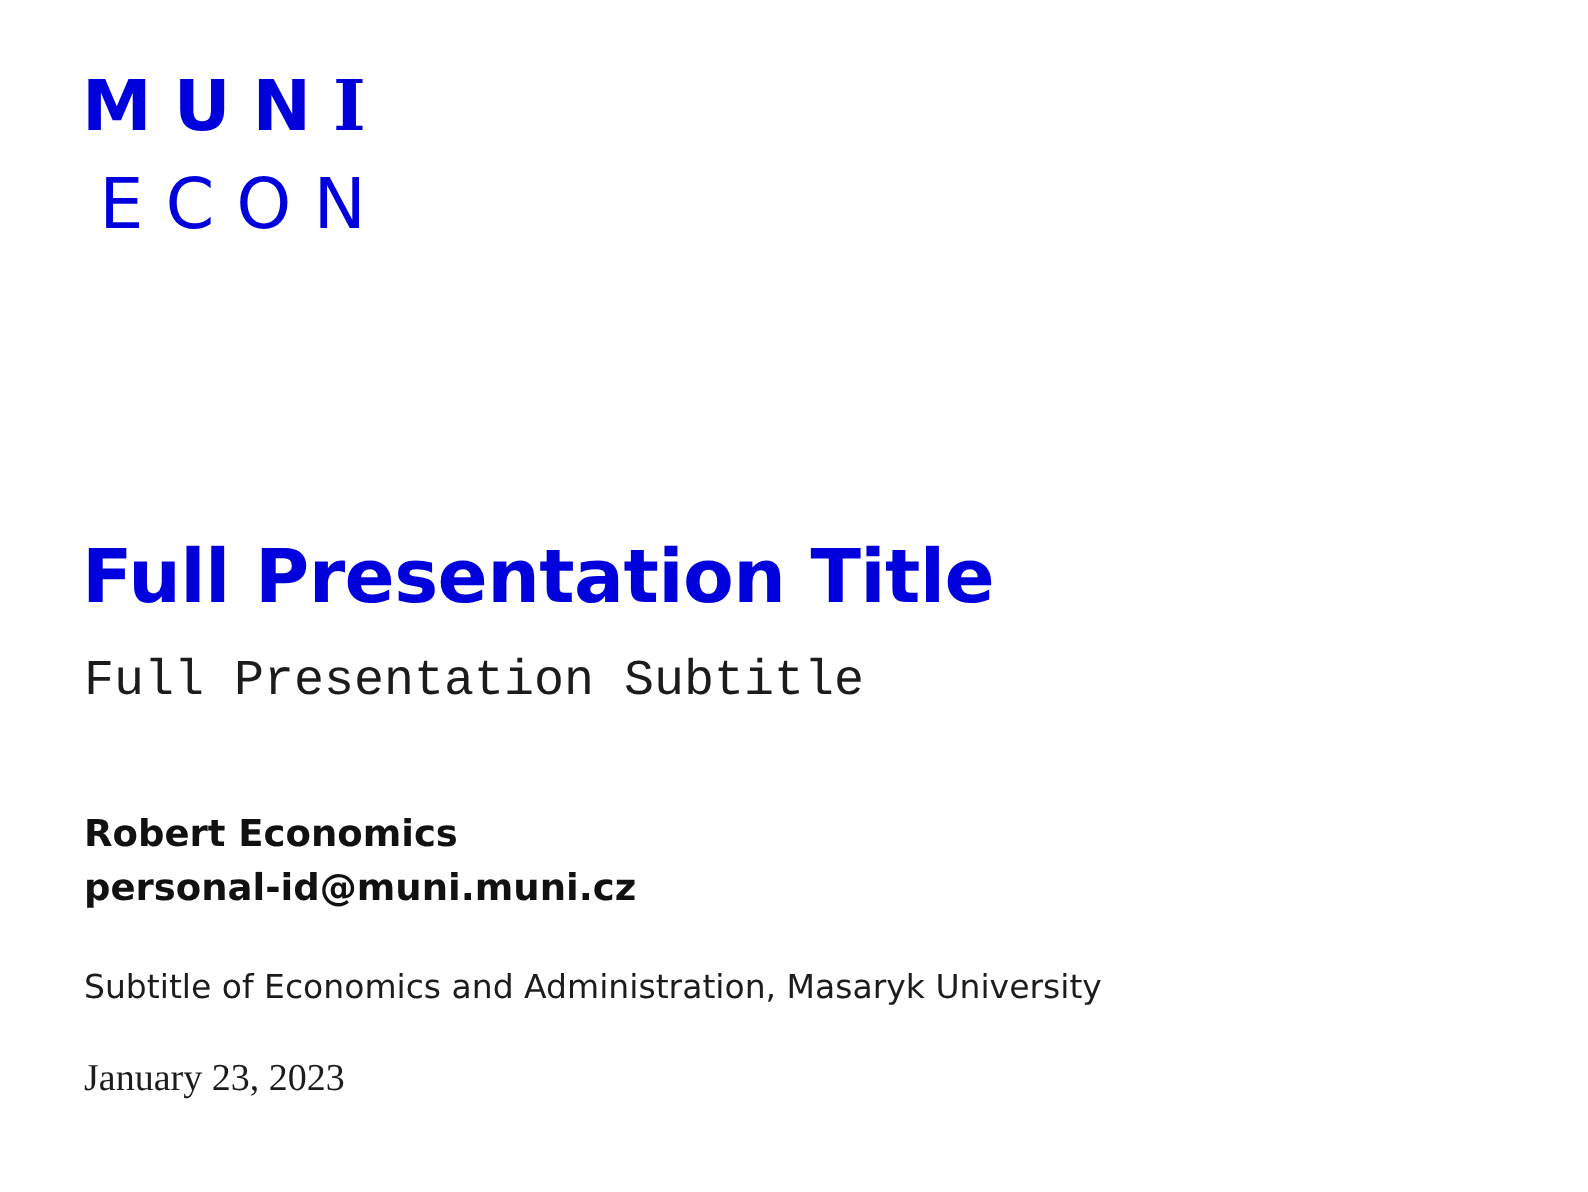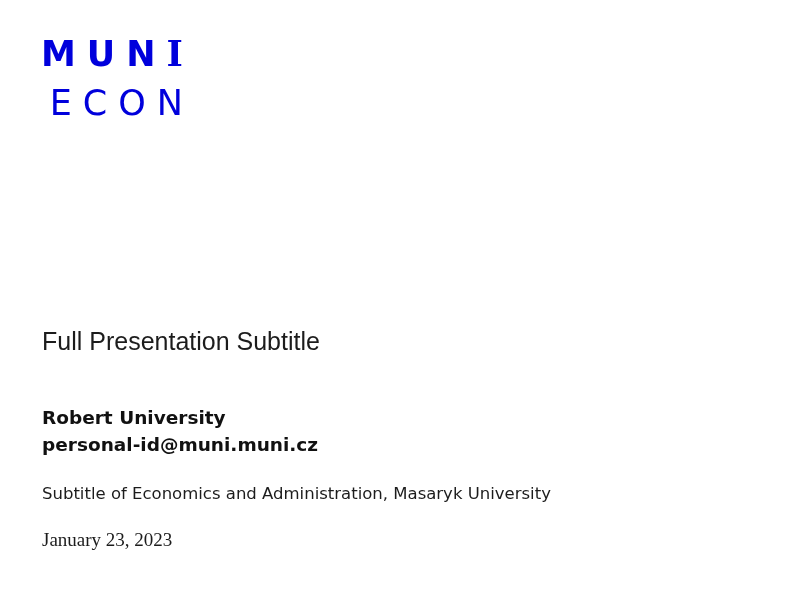--- a/index.html
+++ b/index.html
@@ -71,21 +71,21 @@
     line-height: 1.15;
     letter-spacing: -0.3px;
     white-space: nowrap;
   }
 
   .subtitle {
     position: absolute;
     left: 42px;
     top: 305px;
     color: #1c1c1c;
-    font-family: Liberation Sans, sans-serif;
+    font-family: Liberation Mono, monospace;
     font-size: 25px;
     font-weight: 400;
     line-height: 1.2;
     white-space: nowrap;
   }
 
   
   .author-block {
     position: absolute;
     left: 42px;
@@ -131,25 +131,26 @@
 </head>
 <body>
 
 <div class="slide">
 
   <div class="logo">
     <span class="logo-line logo-muni"><span>MUN</span><span class="serif-i">I</span></span>
     <span class="logo-line logo-econ">ECON</span>
   </div>
 
+  <h1 class="title">Full Presentation Title</h1>
 
   <h2 class="subtitle">Full Presentation Subtitle</h2>
 
   <div class="author-block">
-    <span class="author-name">Robert University</span>
+    <span class="author-name">Robert Economics</span>
     <span class="author-email">personal-id@muni.muni.cz</span>
   </div>
 
   <div class="affiliation">Subtitle of Economics and Administration, Masaryk University</div>
 
   <div class="date">January 23, 2023</div>
 
 </div>
 
 </body></html>

